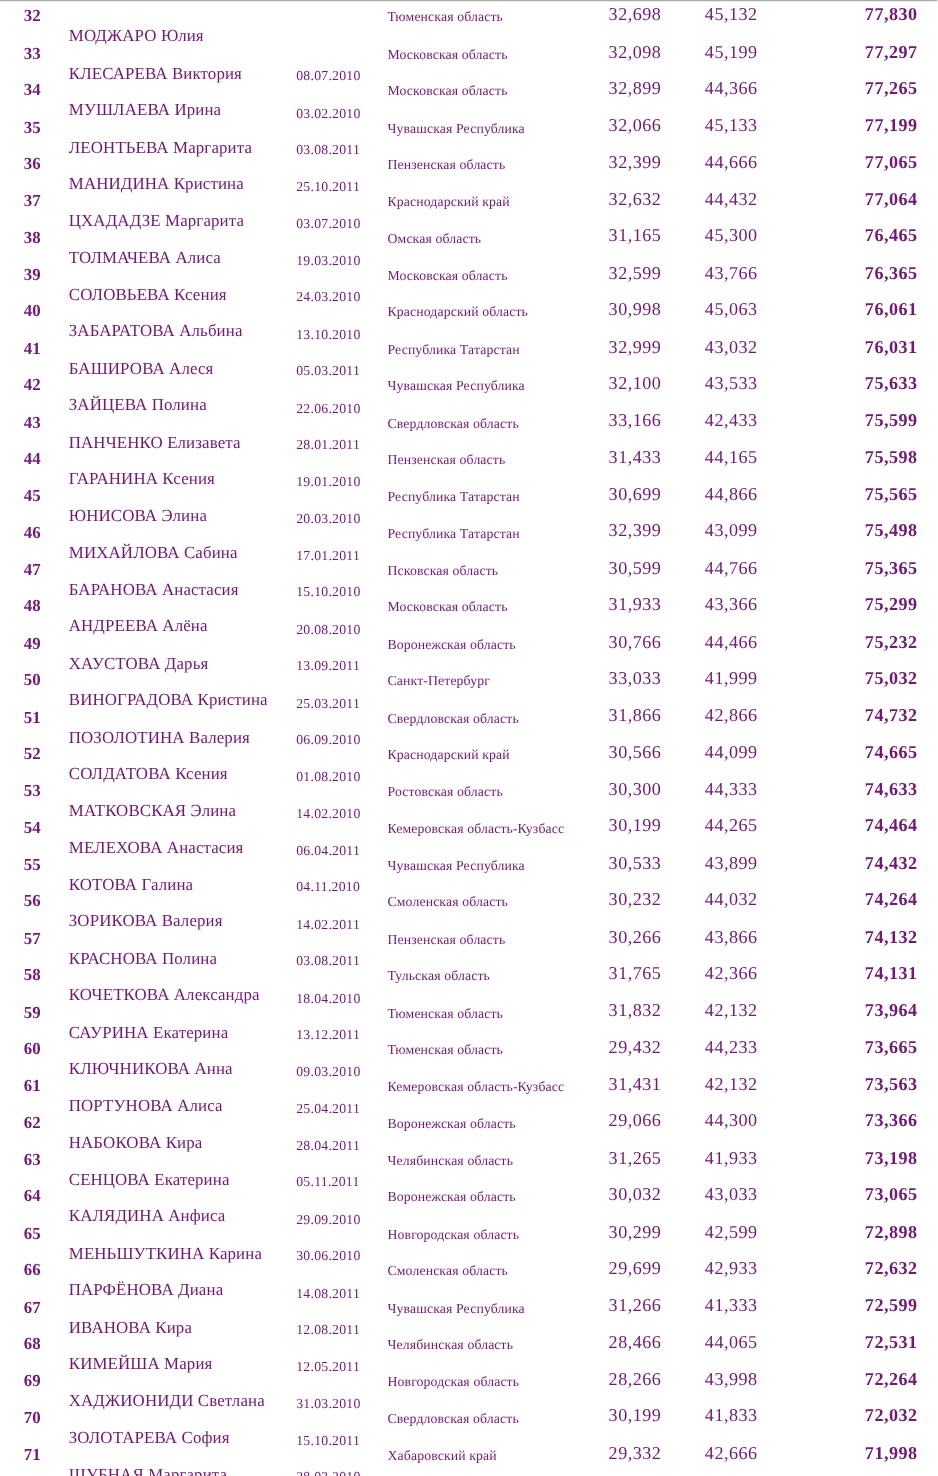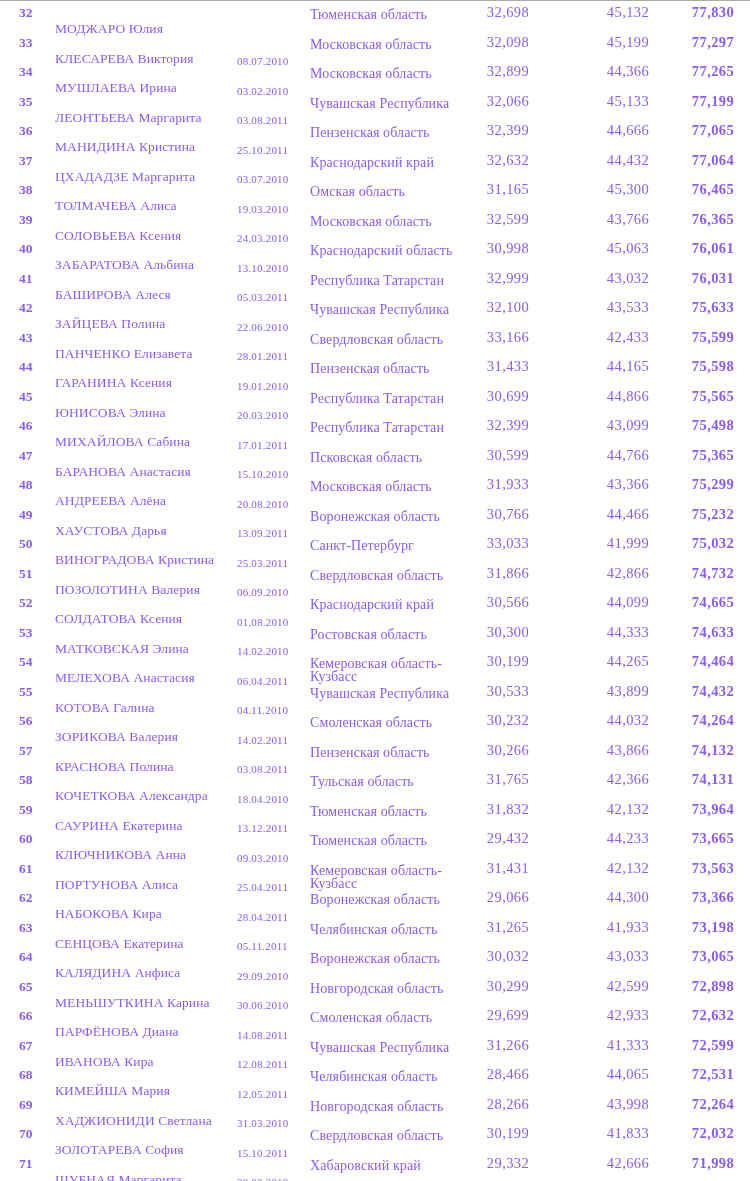--- a/index.html
+++ b/index.html
@@ -7,21 +7,21 @@
     padding: 0;
     background: #ffffff;
   }
   .page {
     position: relative;
     width: 750px;
     height: 1181px;
     background: #ffffff;
     overflow: hidden;
     font-family: "Liberation Serif", "DejaVu Serif", serif;
-    color: #8b5cf6;
+    color: #701a75;
     border-top: 1px solid #ababab;
     box-sizing: border-box;
   }
   .row {
     position: relative;
     height: 29.5px;
   }
   .cell {
     position: absolute;
     white-space: nowrap;
@@ -46,37 +46,37 @@
     width: 75px;
     top: 7px;
     font-size: 11px;
     letter-spacing: 0.2px;
     margin-top: 48px;
   }
   .cell.region {
     left: 310px;
     width: 143px;
     top: 7px;
-    font-size: 14px;
+    font-size: 11px;
     white-space: normal;
     line-height: 13px;
     letter-spacing: 0.1px;
   }
   .cell.num {
     top: 4px;
     font-size: 14.5px;
     text-align: center;
     letter-spacing: 0.4px;
   }
   .cell.s1 {
     left: 450px;
     width: 116px;
   }
   .cell.s2 {
-    left: 578px;
+    left: 535px;
     width: 100px;
   }
   .cell.total {
     left: 663px;
     width: 100px;
     font-weight: bold;
   }
 </style>
 </head>
 <body>

